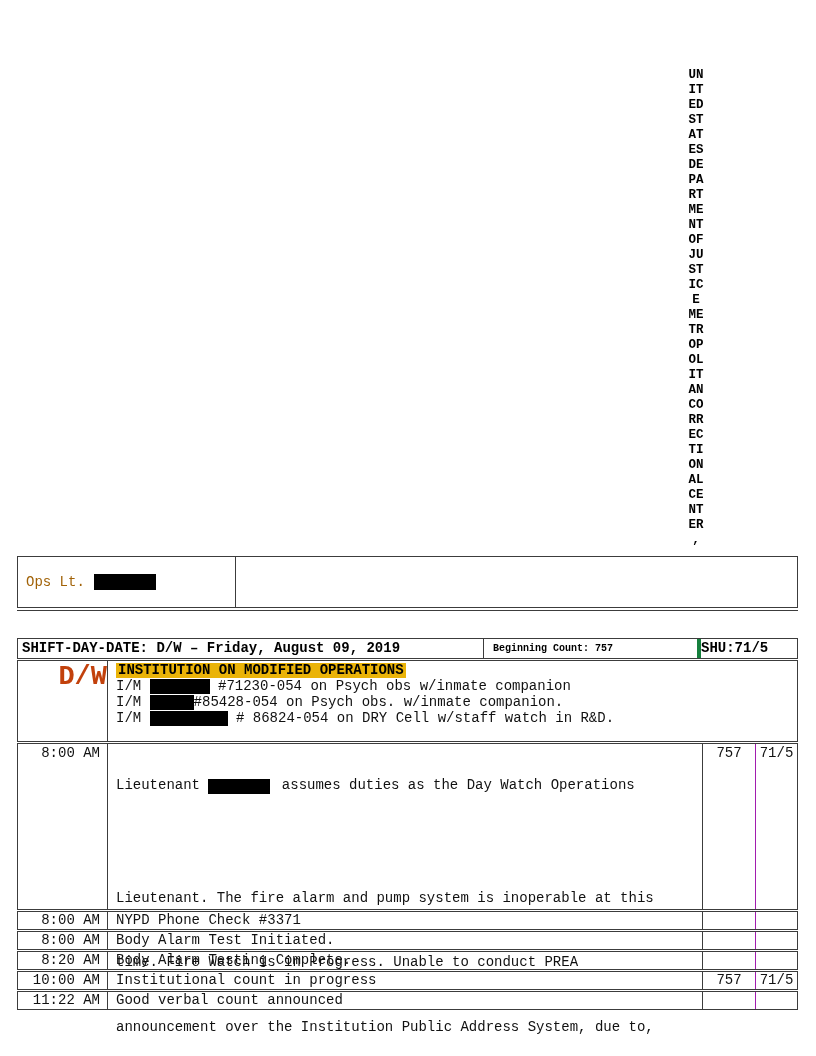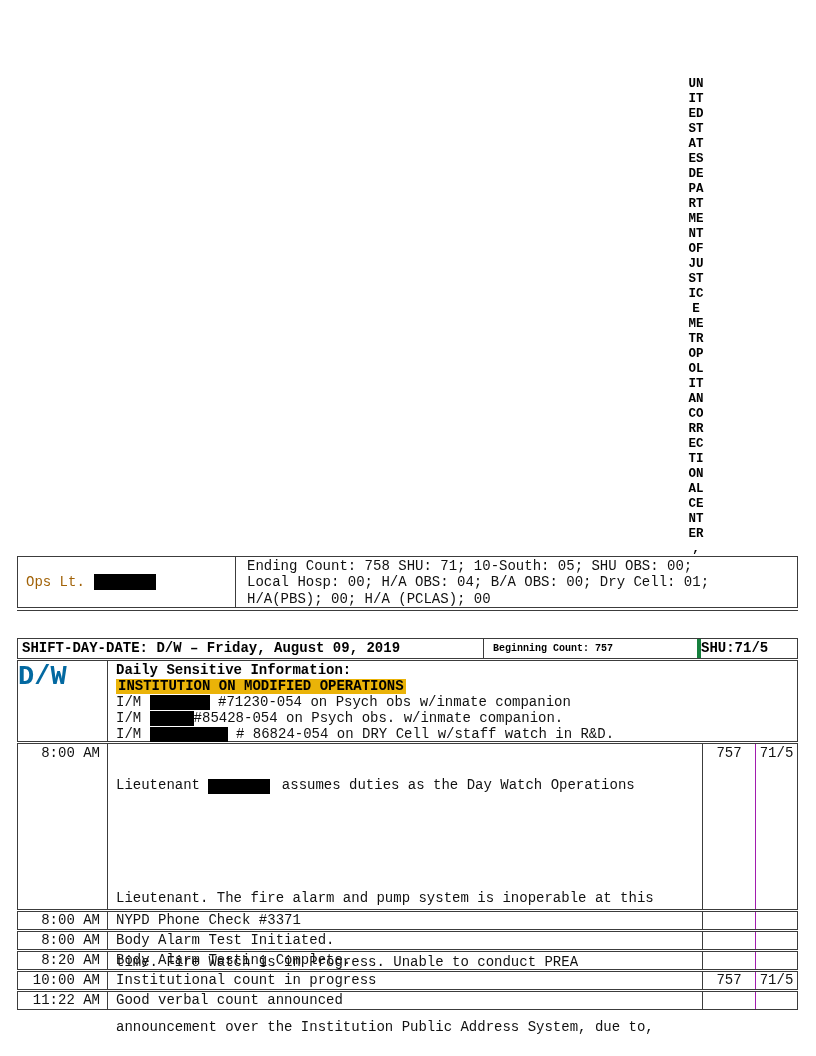--- a/index.html
+++ b/index.html
@@ -2,21 +2,21 @@
 <html><head>
 <meta charset="utf-8">
 <style>
   html,body { margin:0; padding:0; background:#ffffff; }
   .page {
     position:relative; width:816px; height:1056px; background:#ffffff;
     font-family:"Liberation Mono","DejaVu Sans Mono",monospace;
     color:#111; overflow:hidden;
   }
   
-  .letterhead { position:absolute; left:674px; top:77px; width:44px; text-align:center;
+  .letterhead { position:absolute; left:674px; top:68px; width:44px; text-align:center;
     font-weight:bold; font-size:12.5px; color:#000; }
   .lh-line { height:15px; line-height:15px; white-space:pre; }
 
   
   .ops-table { position:absolute; left:17px; top:556px; width:781px; height:52px;
     border:1px solid #3c3c3c; box-sizing:border-box; display:flex; }
   .ops-left { width:218px; border-right:1px solid #3c3c3c; box-sizing:border-box;
     display:flex; align-items:center; padding-left:8px; }
   .ops-label { font-weight:normal; font-size:14px; color:#a16207; white-space:pre; }
   .redact { display:inline-block; background:#000; }
@@ -33,22 +33,22 @@
   .row > div { box-sizing:border-box; }
 
   .header-row { height:21px; font-weight:bold; color:#000; }
   .hc1 { width:466px; border-right:1px solid #3c3c3c; padding-left:4px;
     font-size:14px; line-height:19px; white-space:pre; }
   .hc2 { width:217px; border-right:4px solid #15803d; padding-left:9px;
     font-size:10px; line-height:19px; white-space:pre; }
   .hc3 { flex:1; font-size:14px; line-height:19px; white-space:pre; }
 
   .dw-row { height:82px; }
-  .dw-left { width:90px; border-right:1px solid #3c3c3c; text-align:left;
-    font-weight:bold; font-size:27px; line-height:32px; color:#0369a1; }
+  .dw-left { width:90px; border-right:1px solid #3c3c3c; text-align:right;
+    font-weight:bold; font-size:27px; line-height:32px; color:#c2410c; }
   .dw-right { flex:1; padding:1px 0 0 8px; font-size:14px; }
   .dw-right .line { line-height:16px; white-space:pre; }
   .sens-title { font-weight:bold; color:#000; line-height:16px; white-space:pre; }
   .alert { display:inline-block; font-weight:bold; color:#000;
     padding:0 2px; line-height:15px; }
   .im-line { line-height:16px; white-space:pre; }
   .im-redact { width:60px; height:15px; vertical-align:bottom; }
 
   .time-col { width:90px; border-right:1px solid #3c3c3c; text-align:right;
     padding-right:7px; font-size:14px; white-space:pre; }
@@ -139,43 +139,34 @@
       <div class="lh-line">ER</div>
 
       <div class="lh-line">,</div>
     </div>
 
   <div class="ops-table">
     <div class="ops-left">
       <span class="ops-label">Ops Lt.</span>
       <span class="redact ops-redact"></span>
     </div>
-    <div class="ops-right">
-
-        <div class="ops-line">Ending Count: 758 SHU: 71; 10-South: 05; SHU OBS: 00;</div>
-
-        <div class="ops-line">Local Hosp: 00; H/A OBS: 04; B/A OBS: 00; Dry Cell: 01;</div>
-
-        <div class="ops-line">H/A(PBS); 00; H/A (PCLAS); 00</div>
-      </div>
   </div>
   <div class="ops-underline"></div>
 
   <div class="main-table">
 
     <div class="row header-row">
       <div class="hc1">SHIFT-DAY-DATE: D/W – Friday, August 09, 2019</div>
       <div class="hc2">Beginning Count: 757</div>
       <div class="hc3">SHU:71/5</div>
     </div>
 
     <div class="row dw-row">
       <div class="dw-left">D/W</div>
       <div class="dw-right">
-        <div class="sens-title line">Daily Sensitive Information:</div>
         <div class="line"><span class="alert" style="background-color: #eab308;">INSTITUTION ON MODIFIED OPERATIONS</span></div>
         <div>
 
             <div class="im-line"><span>I/M </span><span class="redact im-redact" style="width: 60px;"></span><span> #71230-054 on Psych obs w/inmate companion</span></div>
 
             <div class="im-line"><span>I/M </span><span class="redact im-redact" style="width: 44px;"></span><span>#85428-054 on Psych obs. w/inmate companion.</span></div>
 
             <div class="im-line"><span>I/M </span><span class="redact im-redact" style="width: 78px;"></span><span> # 86824-054 on DRY Cell w/staff watch in R&amp;D.</span></div>
           </div>
       </div>

